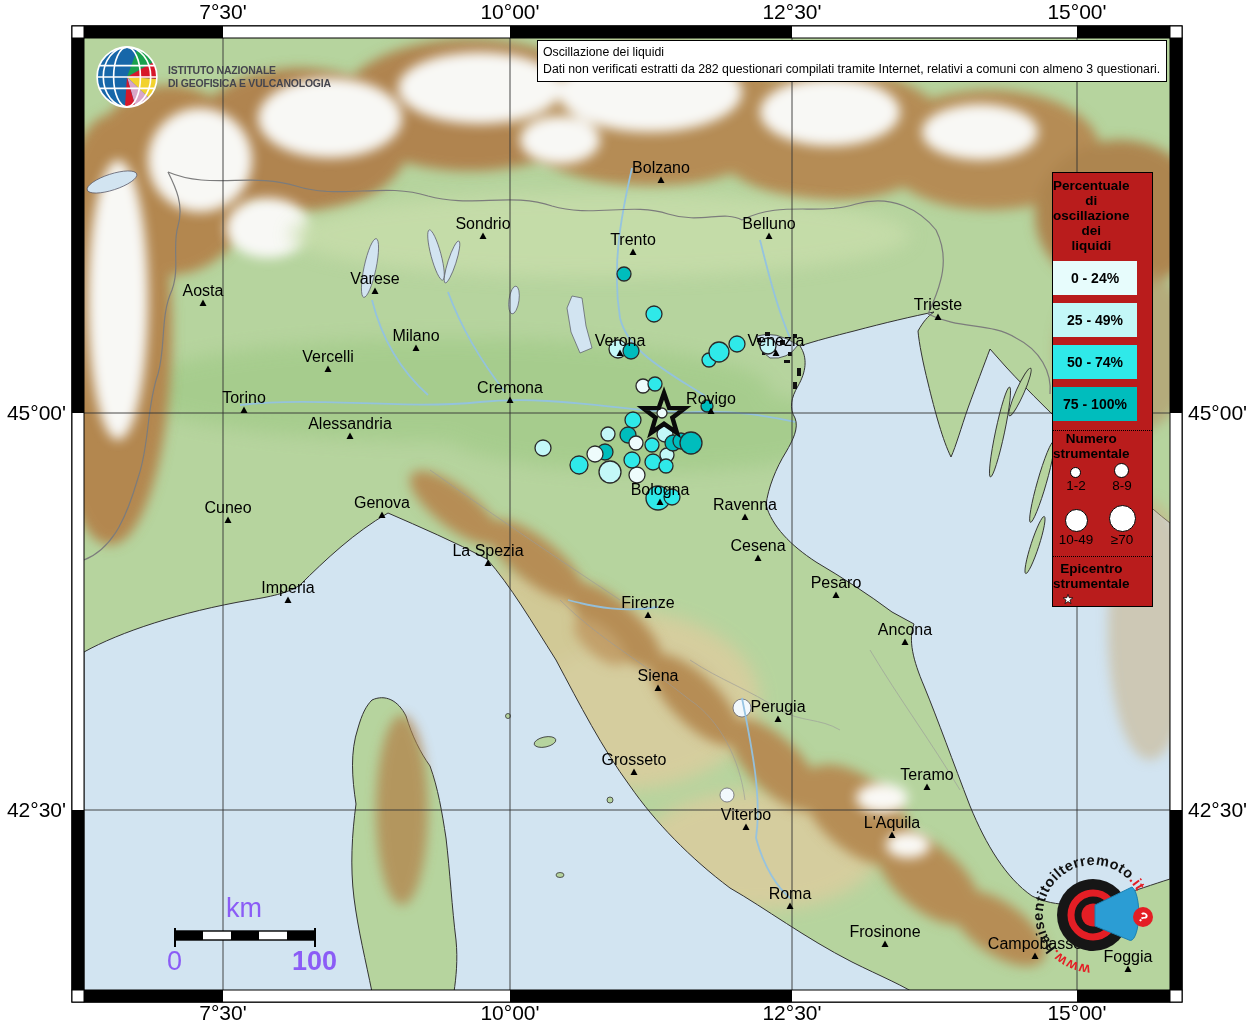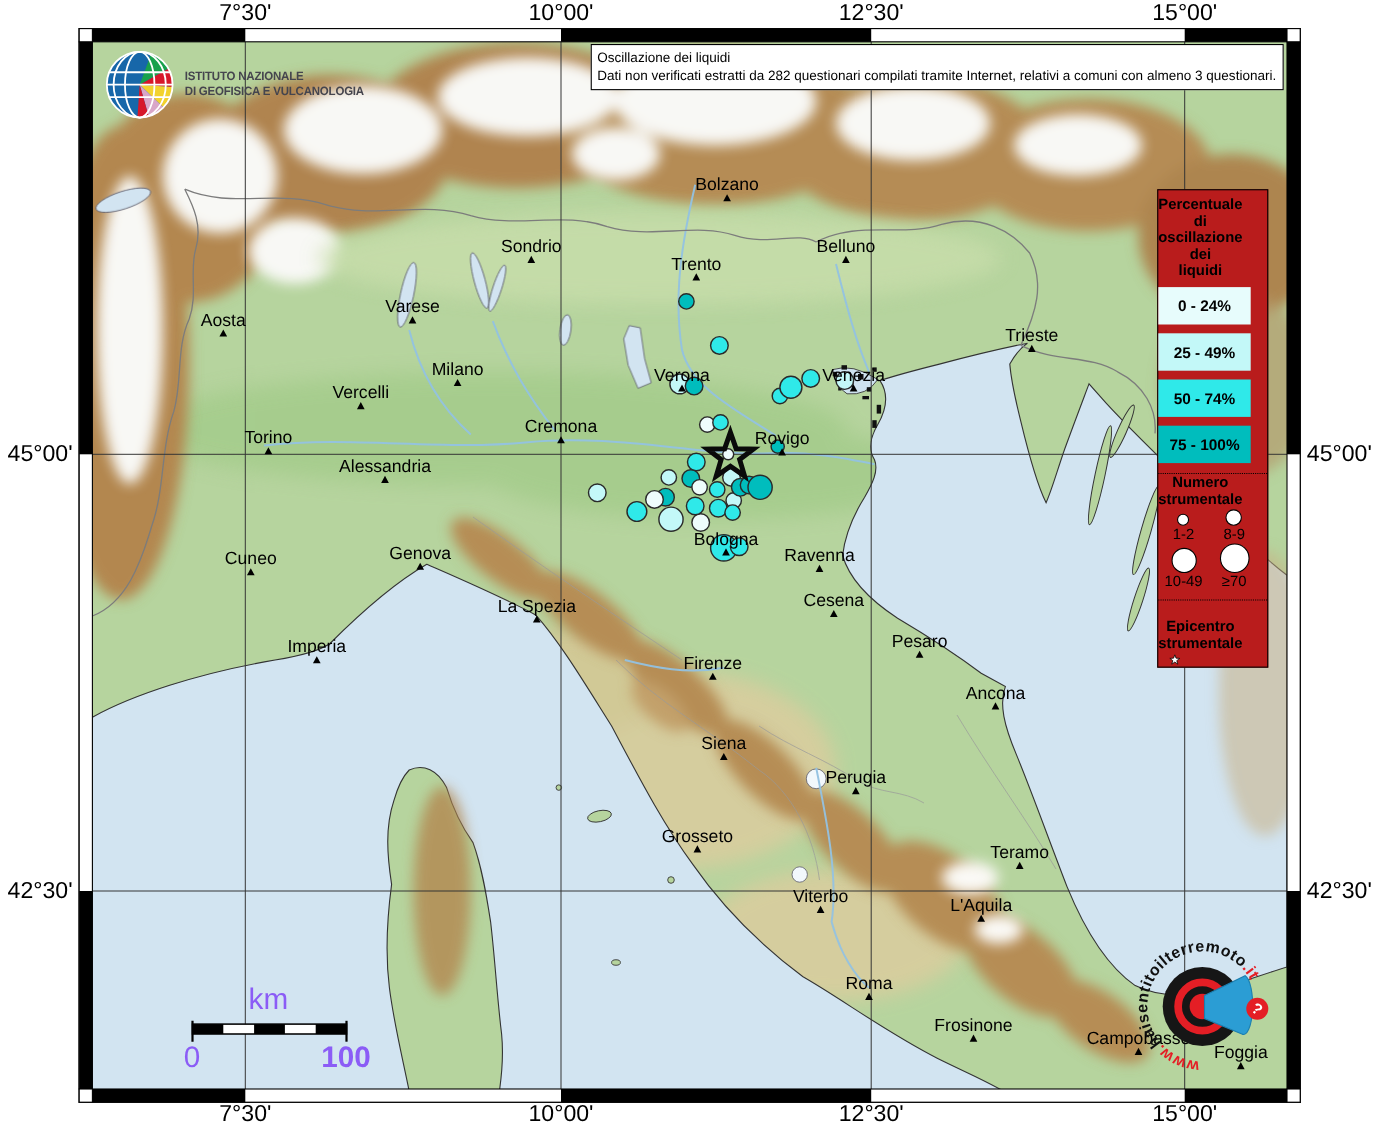--- a/index.html
+++ b/index.html
@@ -27,21 +27,21 @@
   
   .legend{position:absolute;left:1052px;top:172px;width:101px;height:435px;
           background:#b91c1c;border:1.4px solid #000;box-sizing:border-box;
           display:flex;flex-direction:column;align-items:flex-start;}
   .lg-title{font-weight:bold;font-size:13.5px;line-height:15px;text-align:center;}
   .lg-title-block{padding-top:5px;}
   .lg-swatch{width:84px;height:34px;margin-top:8px;display:flex;align-items:center;
              justify-content:center;font-weight:bold;font-size:14px;}
   .lg-div{width:100%;border-top:1.6px dotted #000;margin-top:9px;}
   .lg-signals{display:grid;grid-template-columns:46px 46px;justify-items:center;
-              align-items:end;margin-top:2px;row-gap:1px;}
+              align-items:end;margin-top:2px;row-gap:12px;}
   .lg-circ{border:1.7px solid #000;border-radius:50%;background:#fff;}
   .lg-sig-label{font-size:13.5px;line-height:15px;}
   .lg-epi-star{margin-top:2px;}
 
   
   .sb-label{position:absolute;font-size:27px;color:#8b5cf6;}
   .sb-km{left:226px;top:893px;}
   .sb-0{left:167px;top:946px;}
   .sb-100{left:292px;top:946px;font-weight:bold;}
 </style>
@@ -432,21 +432,21 @@
         <div style="display: flex; flex-direction: column; align-items: center;">
           <div class="lg-circ" style="width: 21px; height: 21px;"></div>
           <div class="lg-sig-label">10-49</div>
         </div>
         <div style="display: flex; flex-direction: column; align-items: center;">
           <div class="lg-circ" style="width: 25px; height: 25px;"></div>
           <div class="lg-sig-label">≥70</div>
         </div>
       </div>
     <div class="lg-div"></div>
-    <div class="lg-title" style="margin-top:16px">
+    <div class="lg-title" style="margin-top:4px">
       <div>Epicentro</div>
       <div>strumentale</div>
     </div>
     <svg class="lg-epi-star" width="30" height="28" viewBox="-15 -14 30 28">
       <path d="M0,-11 L2.59,-3.96 L10.46,-3.4 L4.19,1.36 L6.47,8.9 L0,4.4 L-6.47,8.9 L-4.19,1.36 L-10.46,-3.4 L-2.59,-3.96 Z" fill="#fff" stroke="#000" stroke-width="1.6"></path>
     </svg>
   </div>
 
   <div class="sb-label sb-km">km</div>
   <div class="sb-label sb-0">0</div>

